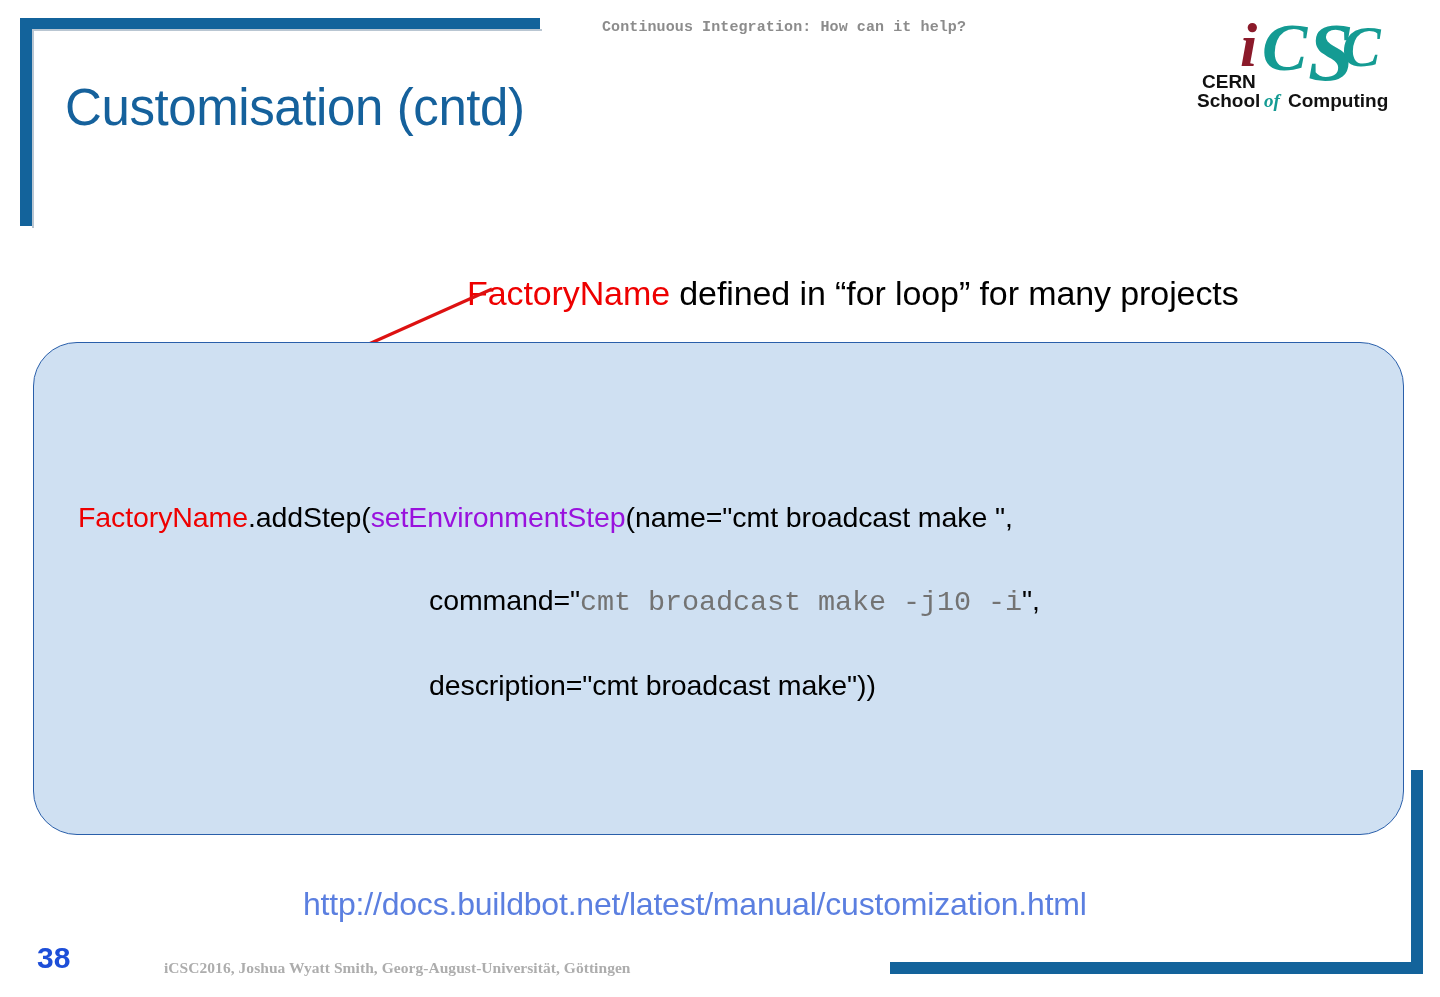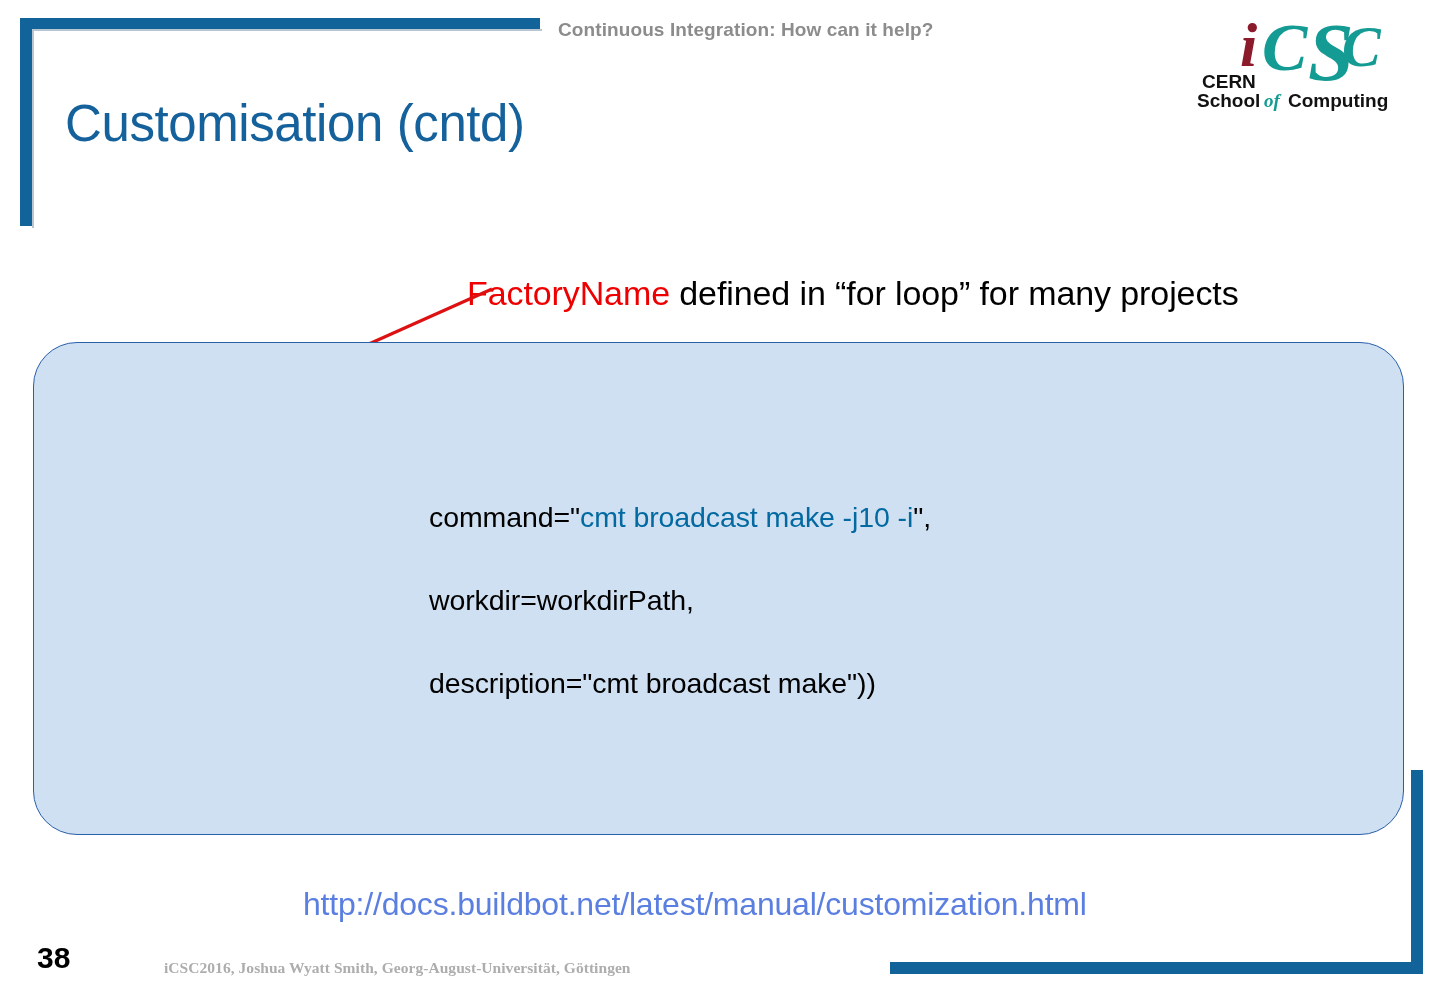--- a/index.html
+++ b/index.html
@@ -22,43 +22,44 @@
   .frame-top-v   { left: 20px;  top: 18px;  width: 12px;  height: 208px; }
   .frame-bot-v   { left: 1411px; top: 770px; width: 12px;  height: 204px; }
   .frame-bot-h   { left: 890px; top: 962px; width: 533px; height: 12px; }
   .frame-shadow  { background: #b9c6d2; }
   .frame-top-h-sh { left: 22px; top: 29px; width: 520px; height: 2px; }
   .frame-top-v-sh { left: 32px; top: 20px; width: 2px; height: 208px; }
 
   
   .header-title {
     position: absolute;
-    left: 558px;
+    left: 602px;
     top: 19px;
-    font-size: 19px;
+    font-size: 15px;
     font-weight: bold;
     color: #8c8c8c;
     letter-spacing: 0.1px;
     white-space: nowrap;
+    font-family: Liberation Mono, monospace;
   }
 
   
   .logo {
     position: absolute;
     right: 16px;
     top: 8px;
     width: 232px;
     height: 104px;
   }
 
   
   .slide-title {
     position: absolute;
     left: 65px;
-    top: 94px;
+    top: 78px;
     font-size: 51px;
     font-weight: normal;
     color: #15619c;
     letter-spacing: -0.4px;
     white-space: nowrap;
   }
 
   
   .annotation {
     position: absolute;
@@ -98,21 +99,21 @@
     left: 78px;
     top: 455px;
     font-size: 28.5px;
     line-height: 41.5px;
     color: #000000;
     white-space: pre;
     letter-spacing: -0.1px;
   }
   .code-block .c-red    { color: #ee0000; }
   .code-block .c-purple { color: #9911dd; }
-  .code-block .c-green  { color: #0369a1; }
+  .code-block .c-green  { color: #737373; font-family: Liberation Mono, monospace; }
   .code-block .c-black  { color: #000000; }
   .code-indent { padding-left: 351px; }
 
   
   .url-link {
     position: absolute;
     left: 303px;
     top: 886px;
     font-size: 32px;
     color: #5b7fe0;
@@ -121,21 +122,21 @@
     letter-spacing: -0.2px;
   }
 
   
   .page-number {
     position: absolute;
     left: 37px;
     top: 941px;
     font-size: 30px;
     font-weight: bold;
-    color: #000000;
+    color: #1d4ed8;
   }
   .footer-text {
     position: absolute;
     left: 164px;
     top: 959px;
     font-size: 15.5px;
     font-weight: bold;
     color: #adadad;
     white-space: nowrap;
     letter-spacing: 0.05px;
@@ -177,21 +178,21 @@
 </div>
 
 <svg class="arrow-svg" viewBox="0 0 340 170" xmlns="http://www.w3.org/2000/svg">
   <line x1="332" y1="14" x2="32" y2="148" stroke="#dd1111" stroke-width="3.2"></line>
   <polygon points="16,155 46,140 40,128" fill="#dd1111"></polygon>
 </svg>
 
 <div class="code-panel"></div>
 
 <div class="code-block">
+<div><span class="c-red">FactoryName</span><span class="c-black">.addStep(</span><span class="c-purple">setEnvironmentStep</span><span class="c-black">(name="cmt broadcast make ",</span></div>
 <div class="code-indent"><span class="c-black">command="</span><span class="c-green">cmt broadcast make -j10 -i</span><span class="c-black">",</span></div>
-<div class="code-indent">workdir=workdirPath,</div>
 <div class="code-indent">description="cmt broadcast make"))</div>
 </div>
 
 <a class="url-link" href="#">http://docs.buildbot.net/latest/manual/customization.html</a>
 
 <div class="page-number">38</div>
 <div class="footer-text">iCSC2016, Joshua Wyatt Smith, Georg-August-Universität, Göttingen</div>
 
 </body></html>

